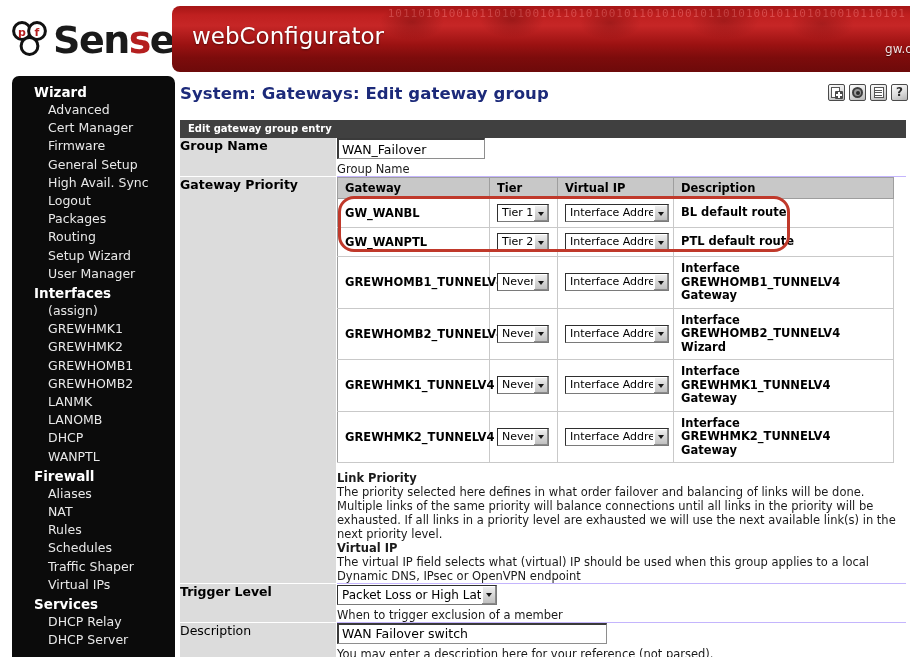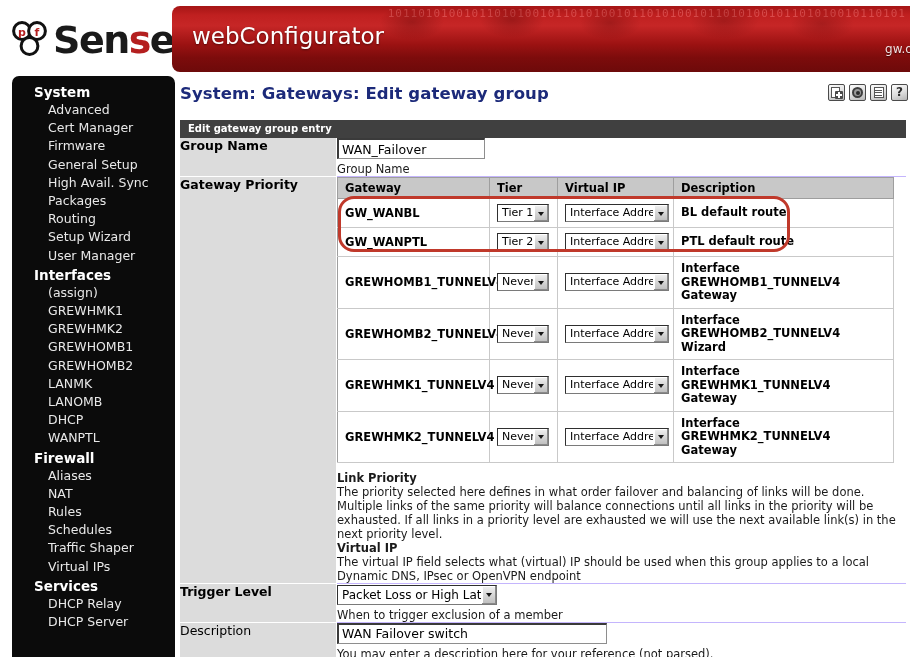--- a/index.html
+++ b/index.html
@@ -365,26 +365,27 @@
     <div class="header-bar">
       <div class="binary">10110101001011010100101101010010110101001011010100101101010010110101</div>
       <div class="blobs"></div>
       <div class="header-title">webConfigurator</div>
       <div class="header-host">gw.omb.lan</div>
     </div>
   </div>
 
   <div class="sidebar">
     <div id="nav-root">
-        <div class="nav-group">System</div>
+        <div class="nav-group">Wizard</div>
         <div class="nav-item">Advanced</div>
         <div class="nav-item">Cert Manager</div>
         <div class="nav-item">Firmware</div>
         <div class="nav-item">General Setup</div>
         <div class="nav-item">High Avail. Sync</div>
+        <div class="nav-item">Logout</div>
         <div class="nav-item">Packages</div>
         <div class="nav-item">Routing</div>
         <div class="nav-item">Setup Wizard</div>
         <div class="nav-item">User Manager</div>
         <div class="nav-group">Interfaces</div>
         <div class="nav-item">(assign)</div>
         <div class="nav-item">GREWHMK1</div>
         <div class="nav-item">GREWHMK2</div>
         <div class="nav-item">GREWHOMB1</div>
         <div class="nav-item">GREWHOMB2</div>

